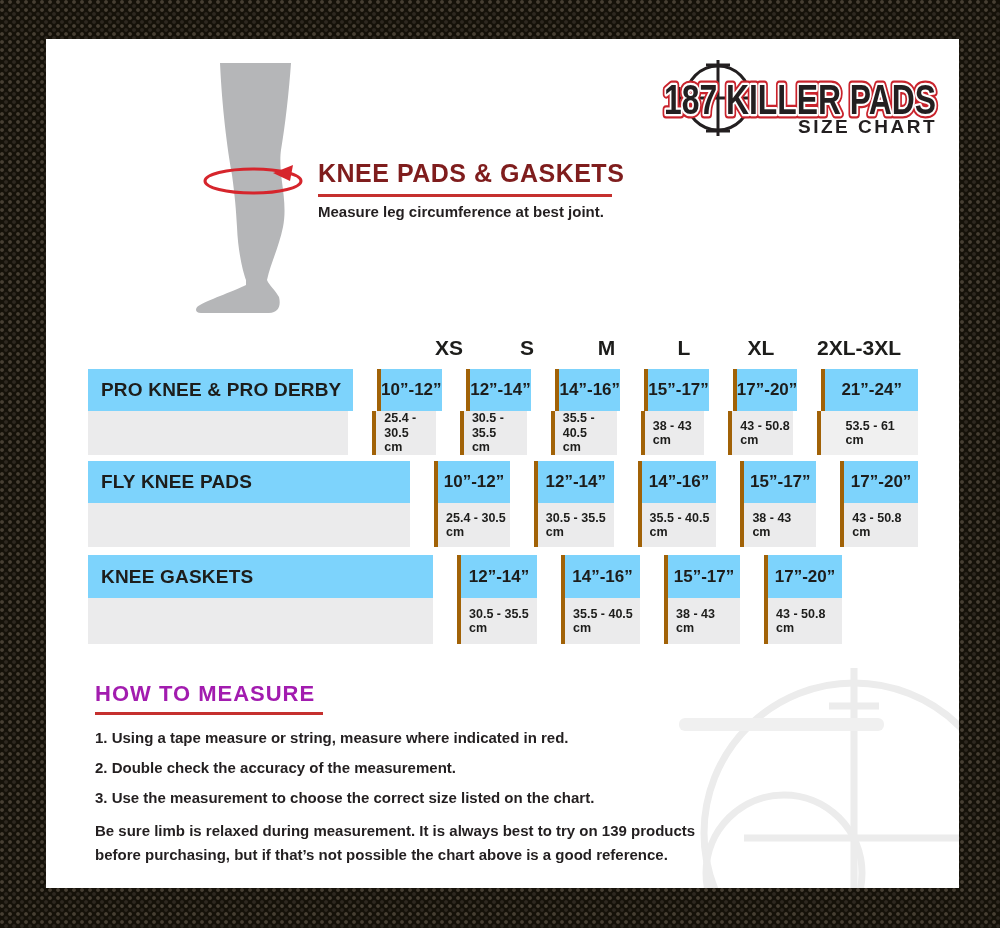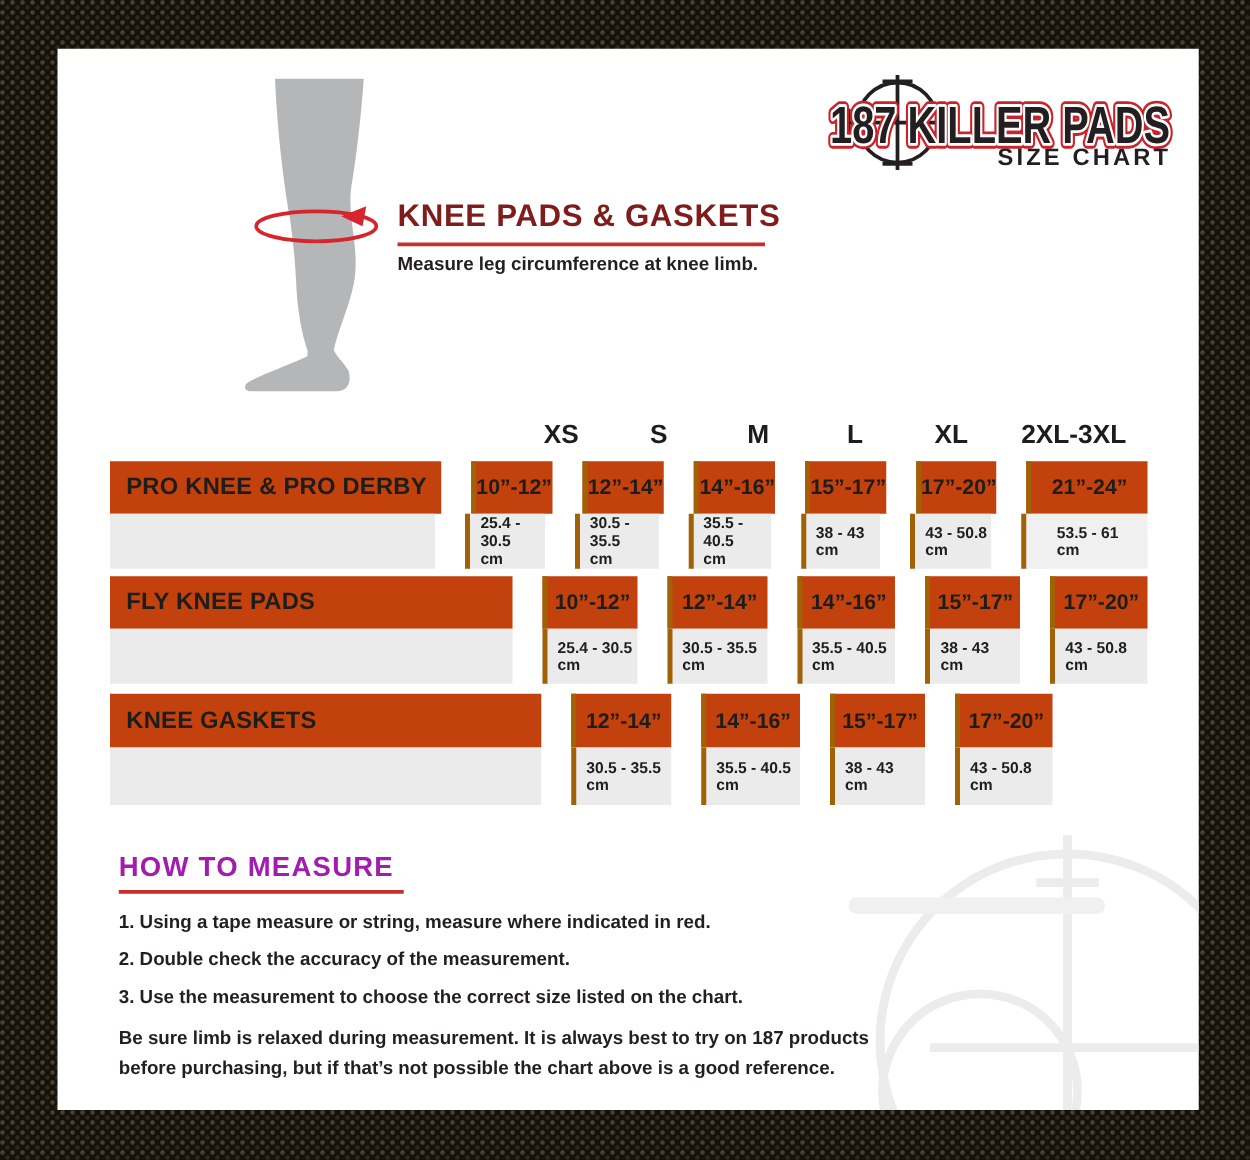--- a/index.html
+++ b/index.html
@@ -35,21 +35,21 @@
   .th{display:flex;align-items:center;justify-content:center;font-size:21px;font-weight:bold;}
   .row{display:flex;}
   .row.main{height:42px;}
   .row.cm-row{height:44px;}
   .row.gk-main{height:43px;}
   .row.gk-cm{height:46px;}
   .gap6{height:6px;}
   .gap8{height:8px;}
   .cell{box-sizing:border-box;display:flex;}
   .bl{border-left:4px solid #a16207;margin-left:24px;}
-  .bg-g{background:#c2410c;}
+  .bg-g{background:#7dd3fc;}
   .bg-l{background:#ebebec;}
   .bg-ll{background:#f0f0f0;}
   .c-label{width:323px;}
   .c-xs{width:76px;}
   .c-s{width:80px;}
   .c-m{width:79px;}
   .c-l{width:76px;}
   .c-xl{width:78px;}
   .c-2xl{width:118px;}
   .c-merge{width:345px;}
@@ -88,21 +88,21 @@
            C95,165 93,150 91,135
            C89,120 89,110 90,103
            C94,80 98,45 100,16 Z" fill="#b5b6b8"></path>
       <ellipse cx="62" cy="134" rx="48" ry="12" fill="none" stroke="#d6252c" stroke-width="3"></ellipse>
       <polygon points="82,126 102,118 99,134" fill="#d6252c"></polygon>
     </svg>
 
     <div class="section-head">
       <div class="section-title">KNEE PADS &amp; GASKETS</div>
       <div class="section-rule"></div>
-      <div class="section-sub">Measure leg circumference at knee limb.</div>
+      <div class="section-sub">Measure leg circumference at best joint.</div>
     </div>
 
     <svg class="logo-svg" width="292" height="78" viewBox="0 0 292 78">
       <g stroke="#231f20" stroke-width="3" fill="none">
         <circle cx="64" cy="39" r="32"></circle>
         <line x1="64" y1="1" x2="64" y2="77"></line>
         <line x1="20" y1="39" x2="112" y2="39"></line>
         <line x1="52" y1="6" x2="76" y2="6"></line>
         <line x1="52" y1="72" x2="76" y2="72"></line>
         <line x1="25" y1="28" x2="25" y2="50"></line>
@@ -226,21 +226,21 @@
     </div>
 
     <div class="howto">
       <div class="howto-title">HOW TO MEASURE</div>
       <div class="howto-rule"></div>
       <div class="steps">
         <div class="step">1. Using a tape measure or string, measure where indicated in red.</div>
         <div class="step">2. Double check the accuracy of the measurement.</div>
         <div class="step">3. Use the measurement to choose the correct size listed on the chart.</div>
       </div>
-      <div class="note">Be sure limb is relaxed during measurement. It is always best to try on 187 products before purchasing, but if that’s not possible the chart above is a good reference.</div>
+      <div class="note">Be sure limb is relaxed during measurement. It is always best to try on 139 products before purchasing, but if that’s not possible the chart above is a good reference.</div>
     </div>
 
     <svg class="watermark" width="300" height="220" viewBox="0 0 300 220">
       <g stroke="#ececec" stroke-width="7" fill="none">
         <circle cx="195" cy="165" r="150"></circle>
         <line x1="195" y1="0" x2="195" y2="220"></line>
         <line x1="85" y1="170" x2="300" y2="170"></line>
         <line x1="170" y1="38" x2="220" y2="38"></line>
         <circle cx="125" cy="205" r="78"></circle>
       </g>

